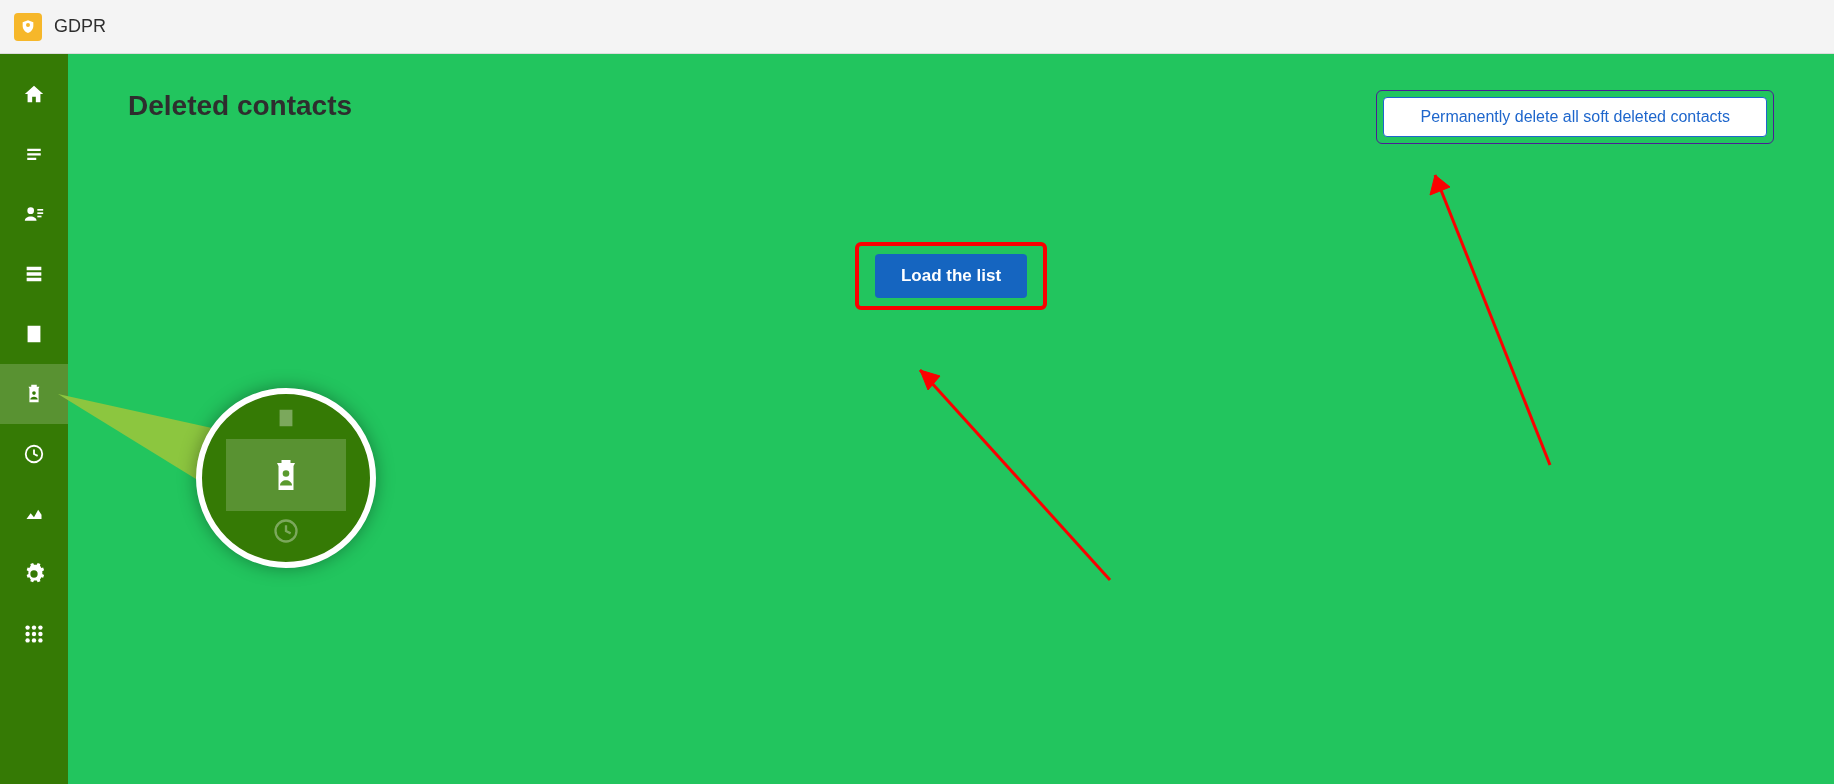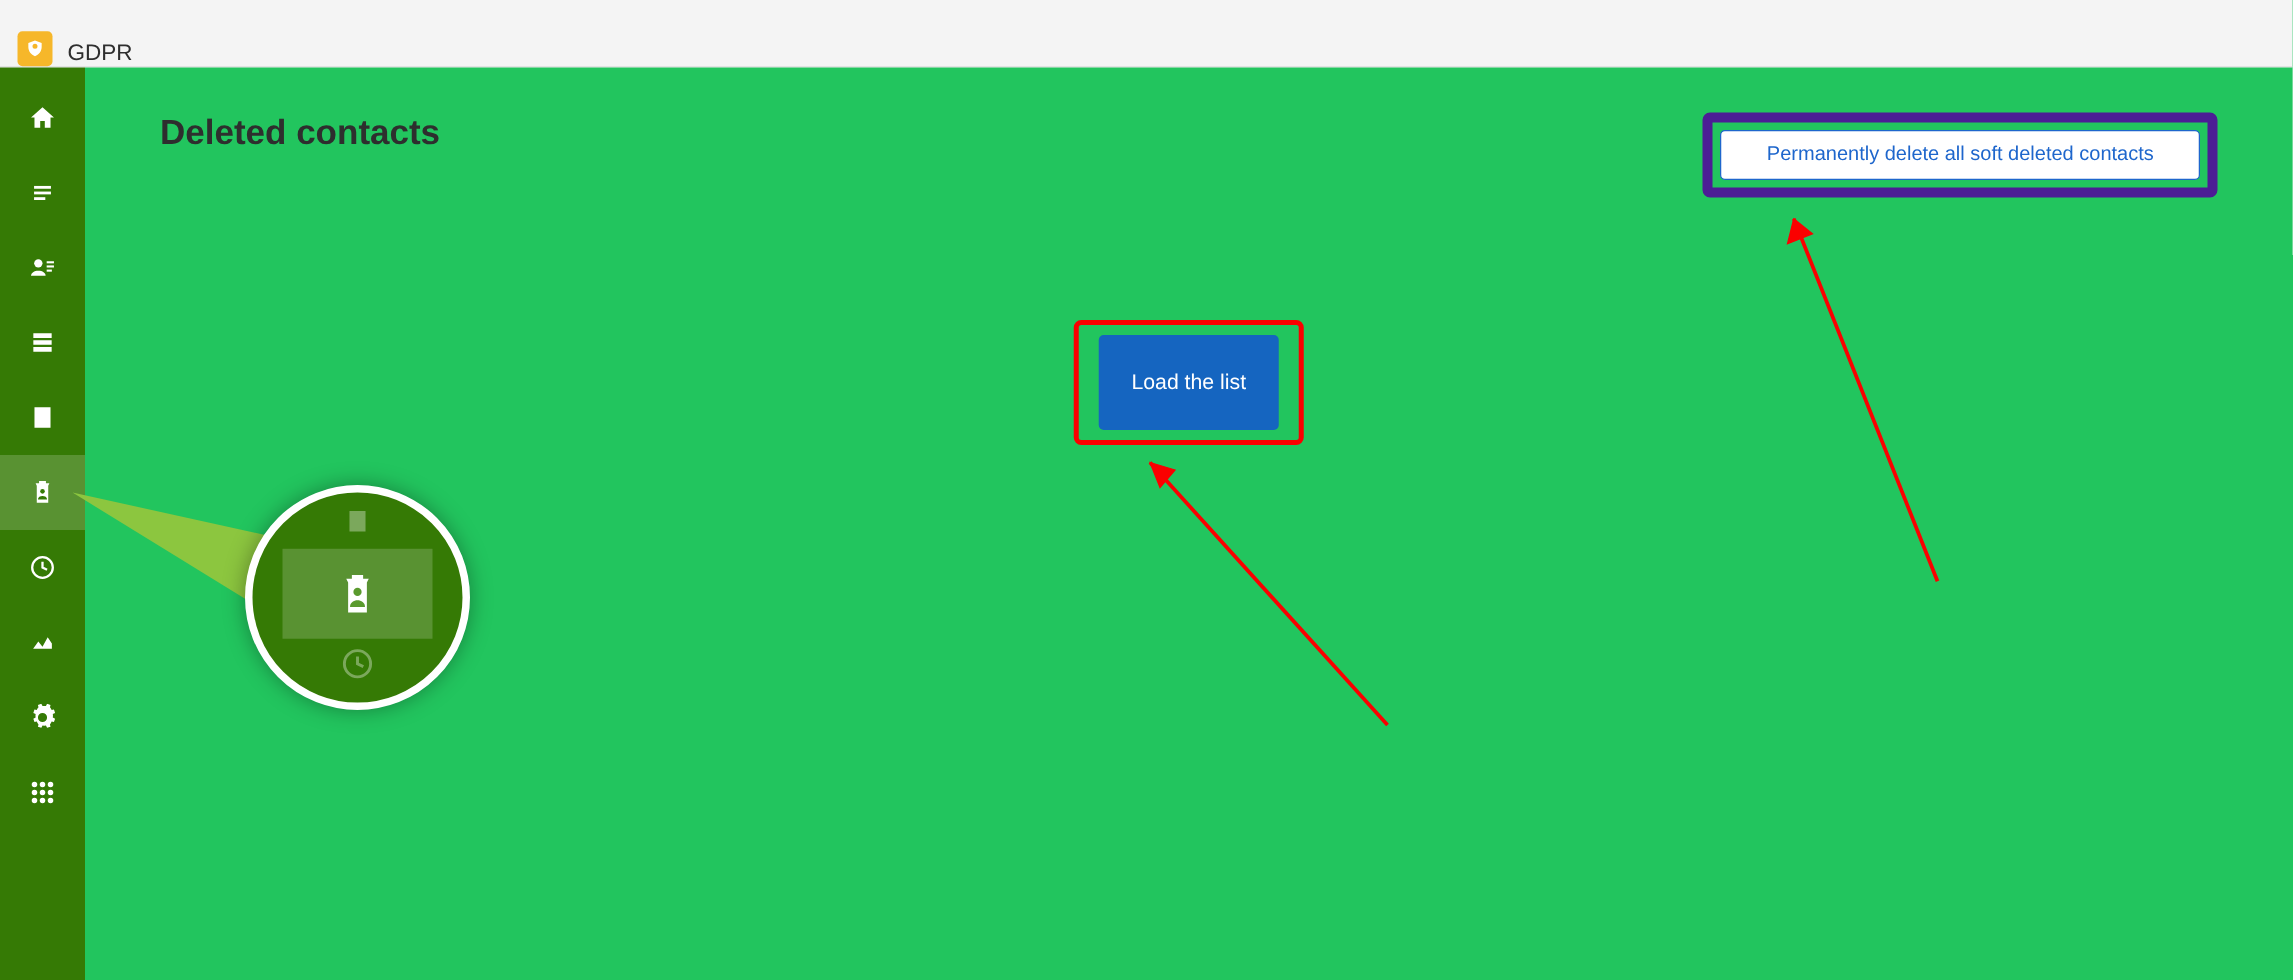--- a/index.html
+++ b/index.html
@@ -10,21 +10,21 @@
     width: 1834px;
     height: 784px;
     position: relative;
   }
   
   .topbar {
     height: 54px;
     background: #f4f4f4;
     border-bottom: 1px solid #dcdcdc;
     display: flex;
-    align-items: flex-end;
+    align-items: center;
     padding-left: 14px;
   }
   .topbar .logo {
     width: 28px;
     height: 28px;
     background: #f6b72a;
     border-radius: 4px;
     display: flex;
     align-items: center;
     justify-content: center;
@@ -74,21 +74,21 @@
     display: flex;
     justify-content: space-between;
     align-items: flex-start;
   }
   .page-title {
     font-size: 28px;
     color: #2e2e2e;
     font-weight: 600;
   }
   .delete-all-wrap {
-    border: 8px solid #4c1d95;
+    border: 1px solid #4c1d95;
     border-radius: 6px;
     padding: 6px;
   }
   .delete-all-btn {
     border: 1px solid #1e66cc;
     color: #1e66cc;
     background: #ffffff;
     font-size: 16px;
     padding: 10px 36px;
     border-radius: 4px;
@@ -108,23 +108,24 @@
     margin-top: 18px;
     border: 4px solid #fb0000;
     border-radius: 6px;
     padding: 8px 16px;
   }
   .load-btn {
     background: #1565c0;
     color: #ffffff;
     border: none;
     font-size: 17px;
-    padding: 28px 26px;
+    padding: 12px 26px;
     border-radius: 4px;
     cursor: pointer;
+    font-weight: bold;
   }
   
   .arrow {
     position: absolute;
     stroke: #fb0000;
     fill: #fb0000;
   }
   
   .callout-pointer {
     position: absolute;

